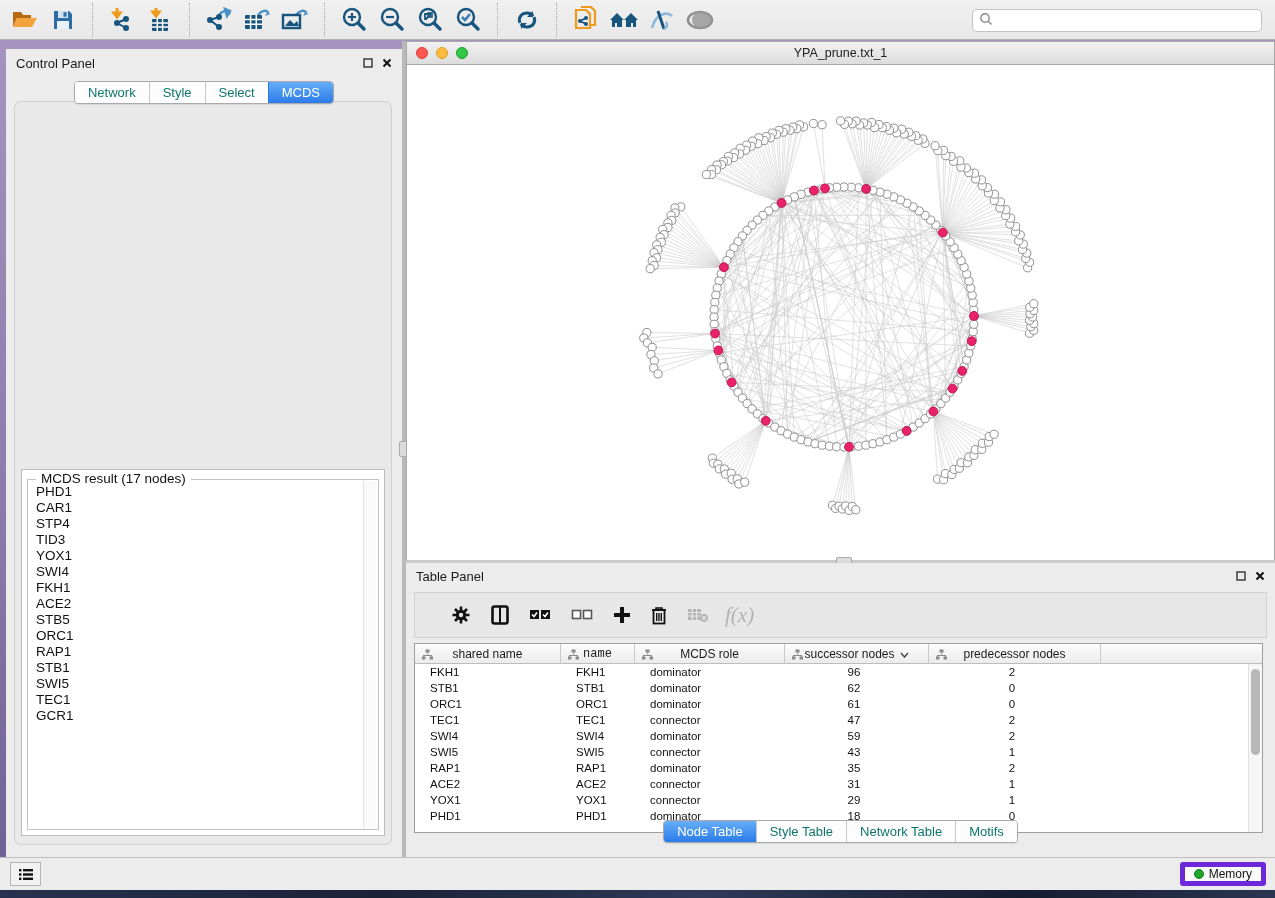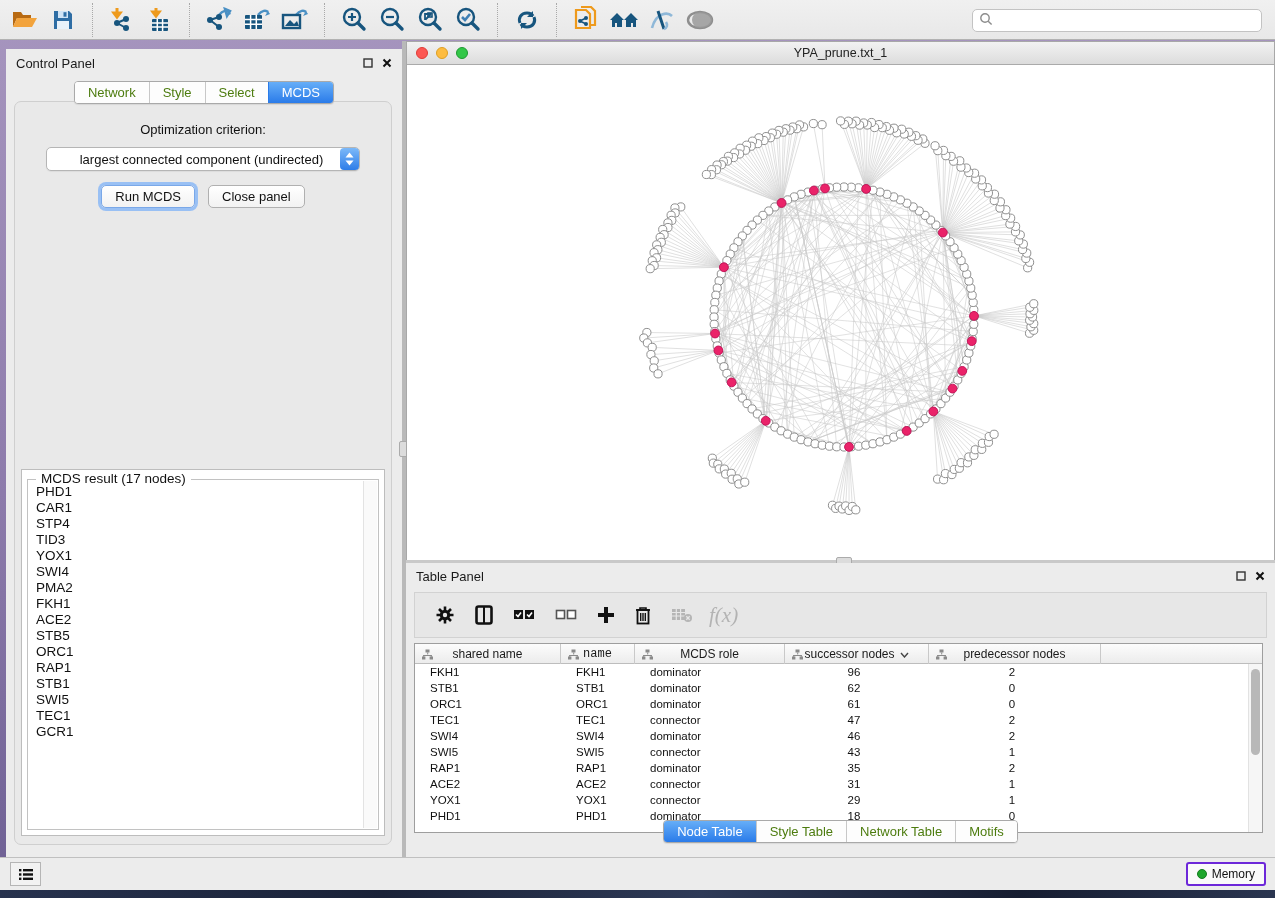--- a/index.html
+++ b/index.html
@@ -33,21 +33,21 @@
   .win-controls svg { display:block; }
   
   .control-panel { position:absolute; left:6px; top:41px; width:396px; bottom:41px;
     background:#ececec;margin-top:8px; }
   .cp-inner { position:absolute; left:8px; right:10px; top:52px; bottom:12px;
     background:#e9e9e9; border:1px solid #cfcfcf; border-radius:7px; }
   .cp-tabs-row { position:absolute; left:0; right:0; top:32px; display:flex;
     justify-content:center; z-index:3; }
   .seg { display:inline-flex; border:1px solid #a9a9a9; border-radius:4px;
     background:#fff; overflow:hidden; box-shadow:0 1px 1px rgba(0,0,0,.08); }
-  .seg-btn { padding:3px 13px; font-size:13px; color:#4d7c0f; background:#fdfdfd;
+  .seg-btn { padding:3px 13px; font-size:13px; color:#0f766e; background:#fdfdfd;
     border-left:1px solid #c8c8c8; cursor:default; white-space:nowrap; }
   .seg-btn:first-child { border-left:none; }
   .seg-btn.active { background:linear-gradient(#66aef8,#2a7be9); color:#fff; border-left-color:#2a7be9; }
   .mcds-top { position:absolute; left:0; right:0; top:20px; text-align:center; }
   .criterion-label { font-size:13px; margin-bottom:10px; }
   .dropdown { margin:0 auto; width:314px; height:24px; background:#fff;
     border:1px solid #b5b5b5; border-radius:5px; display:flex; align-items:center;
     position:relative; box-shadow:0 1px 1px rgba(0,0,0,.06); }
   .dropdown-value { flex:1; text-align:center; font-size:13px; padding-left:16px; white-space:nowrap; }
   .dropdown-stepper { width:19px; height:22px; margin-right:0px; border-radius:4px;
@@ -84,21 +84,21 @@
   .net-title { position:absolute; left:0; right:0; text-align:center; font-size:12.5px; color:#222; }
   .graph-area { position:absolute; left:0; right:0; top:23px; bottom:0; overflow:hidden; background:#fff; }
   
   .h-divider { position:absolute; left:406px; right:0; top:560px; height:3px; background:#c9c9c9; }
   .h-divider .knob { position:absolute; left:430px; top:-3px; width:16px; height:8px;
     background:#dcdcdc; border:1px solid #ababab; border-radius:2px; }
   
   .table-panel { position:absolute; left:406px; right:0; top:563px; bottom:41px; background:#ececec; }
   .tp-toolbar { position:absolute; left:8px; right:8px; top:29px; height:46px;
     background:#e7e7e7; border:1px solid #d2d2d2; display:flex; align-items:center;
-    gap:20px; padding-left:20px; }
+    gap:20px; padding-left:36px; }
   .tp-tool { display:flex; align-items:center; justify-content:center; }
   .fx-label { font-size:21px; color:#b3b3b3; font-family:"Liberation Serif","DejaVu Serif",serif;
     font-style:italic; margin-left:-4px; }
   .tp-table { position:absolute; left:8px; right:12px; top:80px; bottom:24px;
     background:#fff; border:1px solid #9e9e9e; overflow:hidden; }
   .thead { display:flex; height:20px; background:linear-gradient(#fcfcfc,#ececec);
     border-bottom:1px solid #bdbdbd; }
   .th { position:relative; height:20px; display:flex; align-items:center;
     justify-content:center; font-size:12px; color:#1a1a1a; border-right:1px solid #c9c9c9;
     gap:5px; }
@@ -111,21 +111,21 @@
     background:#f6f6f6; border-left:1px solid #e2e2e2; }
   .tbl-scroll-thumb { position:absolute; left:2px; right:2px; top:5px; height:86px;
     background:#b8b8b8; border-radius:5px; }
   .tp-tabs-row { position:absolute; left:0; right:0; bottom:14px; display:flex; justify-content:center; }
   
   .statusbar { position:absolute; left:0; right:0; bottom:8px; height:33px;
     background:#ececec; border-top:1px solid #c0c0c0; }
   .list-btn { position:absolute; left:10px; top:4px; width:31px; height:24px;
     background:#f2f2f2; border:1px solid #b5b5b5; display:flex; align-items:center; justify-content:center; }
   .memory-btn { position:absolute; right:9px; top:4px; height:24px;
-    background:#fafafa; border:2px solid #6d28d9; border-radius:3px;
+    background:#fafafa; border:5px solid #6d28d9; border-radius:3px;
     display:flex; align-items:center; gap:5px; padding:0 9px; font-size:12px; color:#111; }
   .mem-dot { width:10px; height:10px; border-radius:50%; background:#1ea62c; border:1px solid #157c20; }
 </style>
 </head>
 <body>
 
 <div class="toolbar">
   <div class="tb-group">
     <div class="tb-btn">
       <svg width="28" height="24" viewBox="0 0 28 24">
@@ -300,49 +300,30 @@
   </div>
   <div class="cp-tabs-row">
     <div class="seg" id="cp-tabs">
         <span class="seg-btn">Network</span>
         <span class="seg-btn">Style</span>
         <span class="seg-btn">Select</span>
         <span class="seg-btn active">MCDS</span>
       </div>
   </div>
   <div class="cp-inner">
-    <div class="mcds-top">
-      <div class="criterion-label">Optimization criterion:</div>
-      <div class="dropdown">
-        <span class="dropdown-value">largest connected component (undirected)</span>
-        <span class="dropdown-stepper">
-          <svg width="9" height="6" viewBox="0 0 9 6">
-              <path d="M0.5 5.5L4.5 0.5L8.5 5.5z" fill="#fff"></path>
-            </svg>
-          <svg width="9" height="6" viewBox="0 0 9 6">
-              <path d="M0.5 0.5L4.5 5.5L8.5 0.5z" fill="#fff"></path>
-            </svg>
-        </span>
-      </div>
-      <div class="btn-row">
-        <button class="mac-btn focused">Run MCDS</button>
-        <button class="mac-btn">Close panel</button>
-      </div>
-    </div>
     <div class="mcds-result-wrap">
       <div class="group">
         <span class="group-legend">MCDS result (17 nodes)</span>
         <div class="mcds-list" id="mcds-list">
             <div class="mcds-item">PHD1</div>
             <div class="mcds-item">CAR1</div>
             <div class="mcds-item">STP4</div>
             <div class="mcds-item">TID3</div>
             <div class="mcds-item">YOX1</div>
             <div class="mcds-item">SWI4</div>
-            <div class="mcds-item">PMA2</div>
             <div class="mcds-item">FKH1</div>
             <div class="mcds-item">ACE2</div>
             <div class="mcds-item">STB5</div>
             <div class="mcds-item">ORC1</div>
             <div class="mcds-item">RAP1</div>
             <div class="mcds-item">STB1</div>
             <div class="mcds-item">SWI5</div>
             <div class="mcds-item">TEC1</div>
             <div class="mcds-item">GCR1</div>
           </div>
@@ -1217,21 +1198,21 @@
           <div class="td left" style="width: 146px;">TEC1</div>
           <div class="td left" style="width: 74px;">TEC1</div>
           <div class="td left" style="width: 150px;">connector</div>
           <div class="td right" style="width: 144px;">47</div>
           <div class="td right" style="width: 172px;">2</div>
         </div>
         <div class="tr">
           <div class="td left" style="width: 146px;">SWI4</div>
           <div class="td left" style="width: 74px;">SWI4</div>
           <div class="td left" style="width: 150px;">dominator</div>
-          <div class="td right" style="width: 144px;">46</div>
+          <div class="td right" style="width: 144px;">59</div>
           <div class="td right" style="width: 172px;">2</div>
         </div>
         <div class="tr">
           <div class="td left" style="width: 146px;">SWI5</div>
           <div class="td left" style="width: 74px;">SWI5</div>
           <div class="td left" style="width: 150px;">connector</div>
           <div class="td right" style="width: 144px;">43</div>
           <div class="td right" style="width: 172px;">1</div>
         </div>
         <div class="tr">

